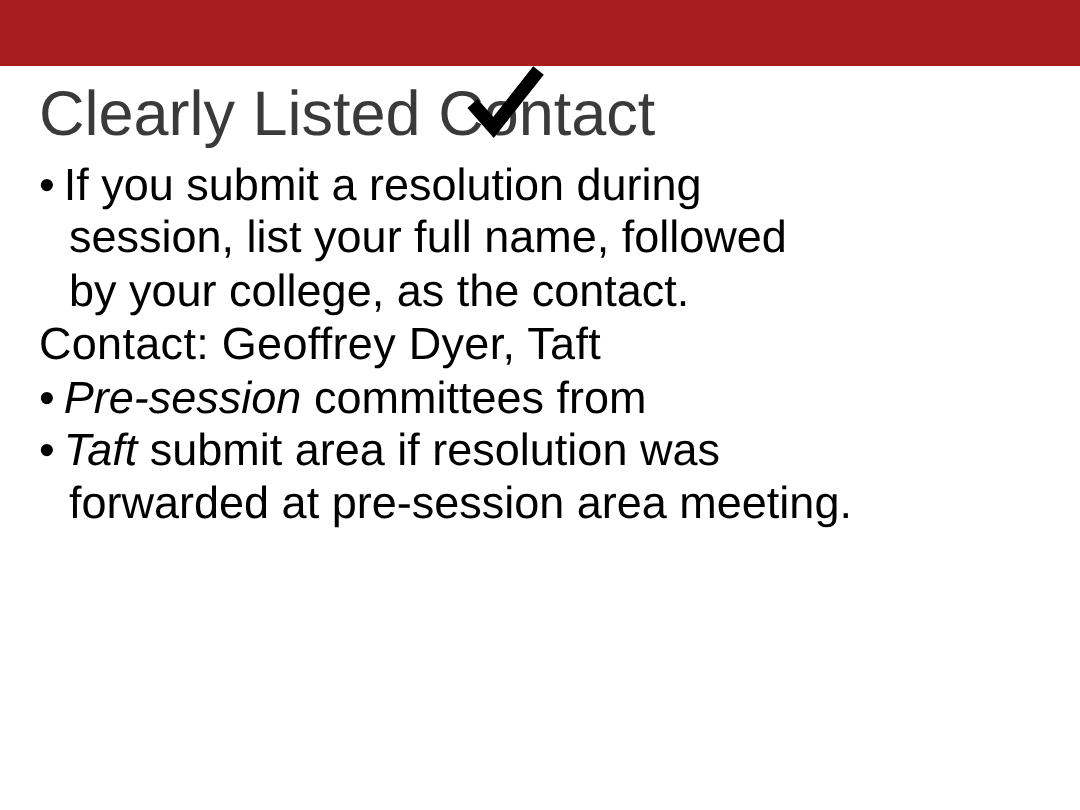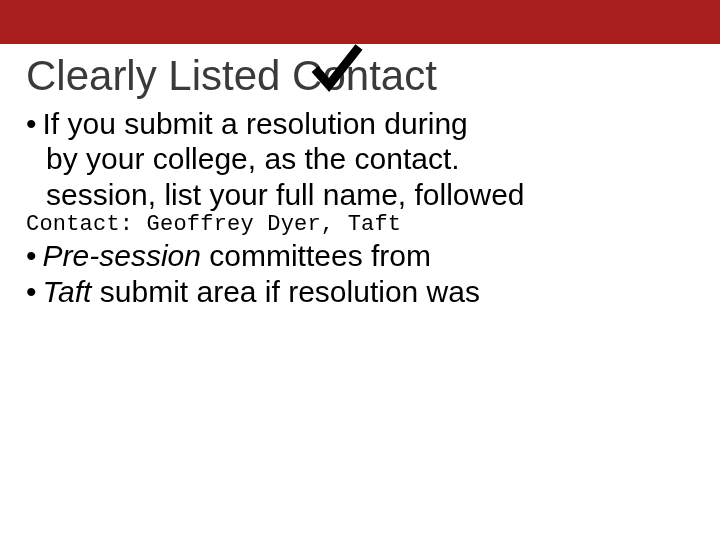--- a/index.html
+++ b/index.html
@@ -46,22 +46,22 @@
     padding-right: 6px;
     flex: 0 0 auto;
   }
   .bullet-text {
     flex: 1 1 auto;
   }
   .hanging {
     padding-left: 20px;
   }
   .mono {
-    font-family: Liberation Mono, monospace;
-    font-size: 22px;
+    font-family: Liberation Sans, sans-serif;
+    font-size: 30px;
     line-height: 1.18;
     letter-spacing: 0.2px;
   }
   .italic {
     font-style: italic;
   }
 </style>
 </head>
 <body>
 
@@ -77,32 +77,33 @@
 </div>
 
 <div class="content">
 
   <div class="bullet-row">
     <div class="bullet-dot">•</div>
     <div class="bullet-text">
       <span>If you submit a resolution during</span>
     </div>
   </div>
+  <div class="hanging">session, list your full name, followed</div>
   <div class="hanging">by your college, as the contact.</div>
-  <div class="hanging">session, list your full name, followed</div>
 
   <div class="mono">Contact: Geoffrey Dyer, Taft</div>
 
   <div class="bullet-row">
     <div class="bullet-dot">•</div>
     <div class="bullet-text">
       <span class="italic">Pre-session</span><span> committees from</span>
     </div>
   </div>
 
   <div class="bullet-row">
     <div class="bullet-dot">•</div>
     <div class="bullet-text">
       <span class="italic">Taft</span><span> submit area if resolution was</span>
     </div>
   </div>
+  <div class="hanging">forwarded at pre-session area meeting.</div>
 
 </div>
 
 </body></html>

